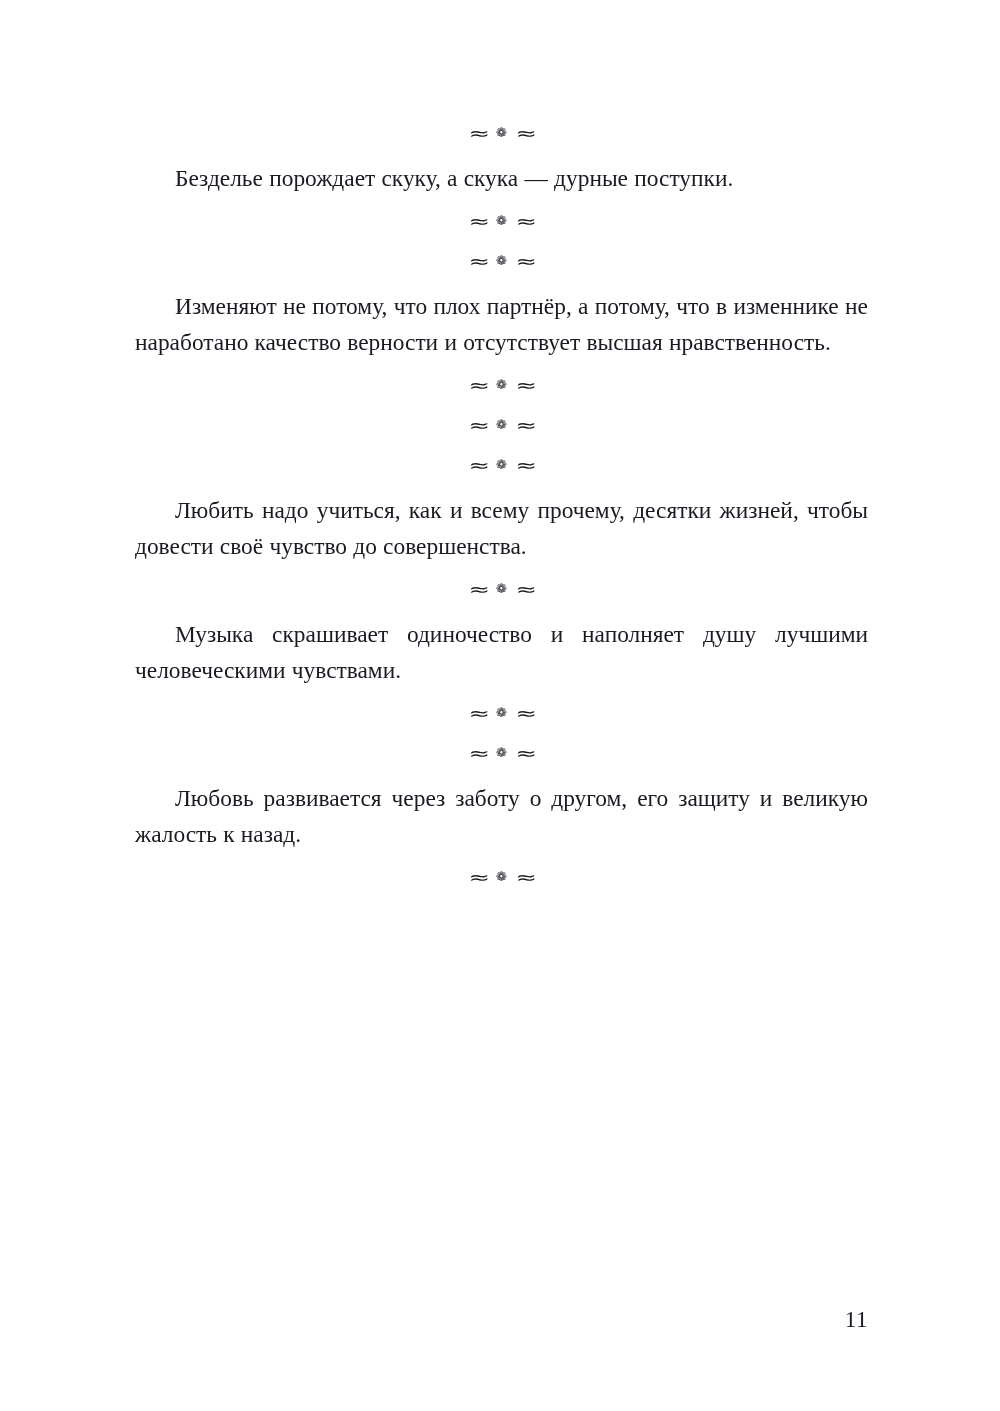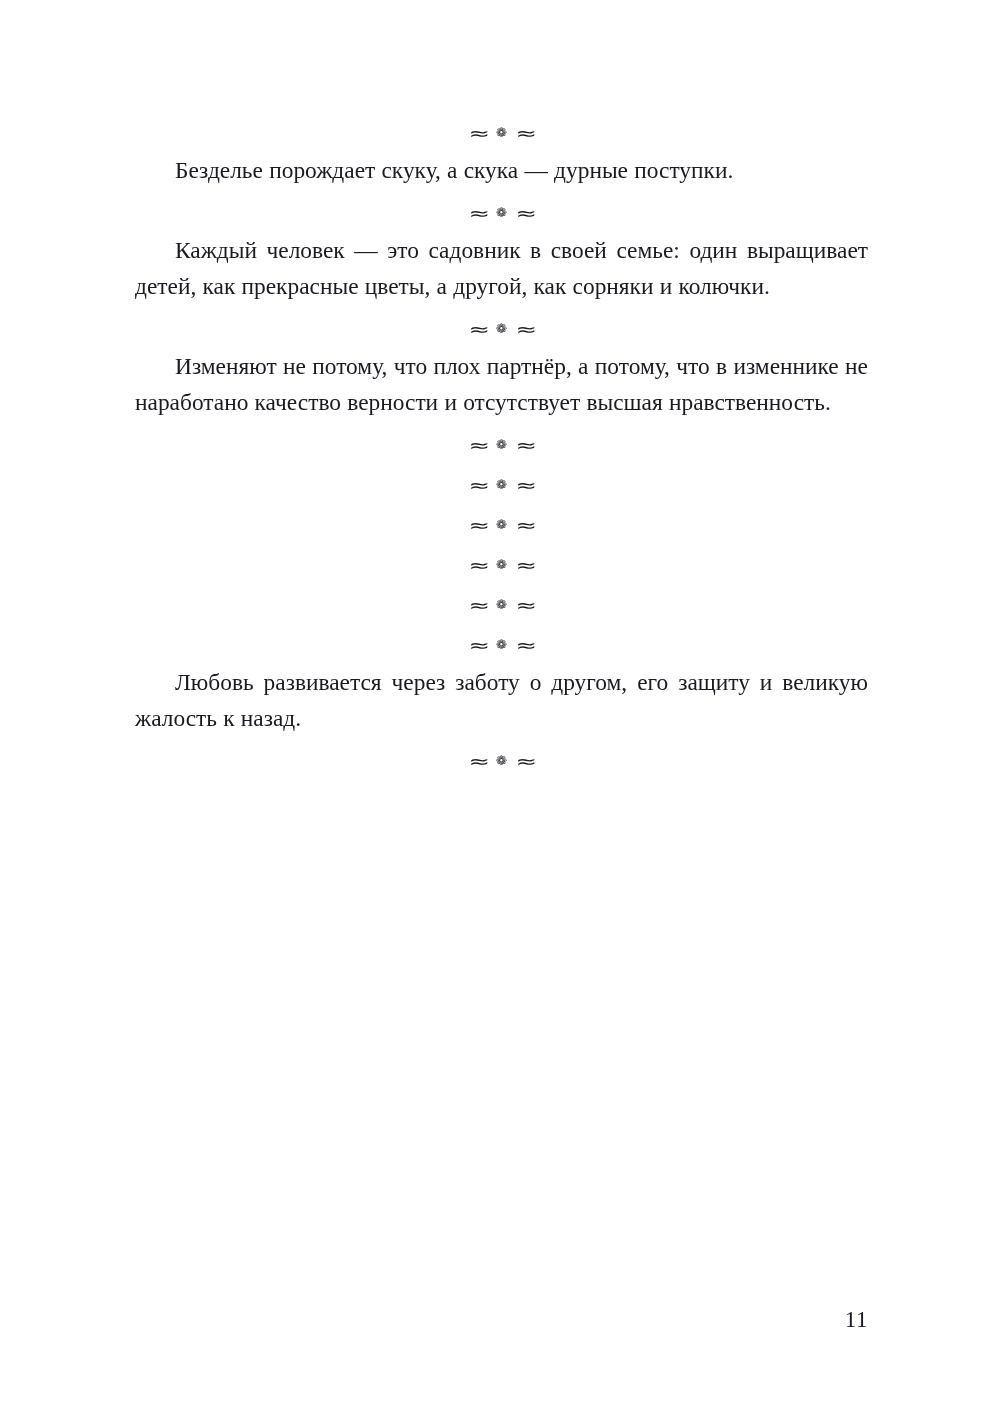--- a/index.html
+++ b/index.html
@@ -69,21 +69,21 @@
     -webkit-hyphens: manual;
     word-spacing: 0.4px;
   }
 
   
   .block {
     margin: 0;
   }
 
   .block + .block {
-    margin-top: 4px;
+    margin-top: 12px;
   }
 
   .gap-after-para {
     height: 10px;
   }
 
   
   .folio {
     position: absolute;
     right: 132px;
@@ -106,21 +106,20 @@
         <span class="floret">❁</span>
         <span class="swash">≈</span>
       </div>
       <p class="para block">Безделье порождает скуку, а скука — дурные поступки.</p>
       <div class="gap-after-para"></div>
       <div class="ornament block">
         <span class="swash">≈</span>
         <span class="floret">❁</span>
         <span class="swash">≈</span>
       </div>
-      <p class="para block">Каждый человек — это садовник в своей семье: один выращивает детей, как прекрасные цветы, а другой, как сорняки и колючки.</p>
       <div class="gap-after-para"></div>
       <div class="ornament block">
         <span class="swash">≈</span>
         <span class="floret">❁</span>
         <span class="swash">≈</span>
       </div>
       <p class="para block">Изменяют не потому, что плох партнёр, а потому, что в изменнике не наработано качество верности и отсутствует высшая нравственность.</p>
       <div class="gap-after-para"></div>
       <div class="ornament block">
         <span class="swash">≈</span>
@@ -132,26 +131,28 @@
         <span class="swash">≈</span>
         <span class="floret">❁</span>
         <span class="swash">≈</span>
       </div>
       <div class="gap-after-para"></div>
       <div class="ornament block">
         <span class="swash">≈</span>
         <span class="floret">❁</span>
         <span class="swash">≈</span>
       </div>
+      <p class="para block">Любить надо учиться, как и всему прочему, десятки жизней, чтобы довести своё чувство до совершенства.</p>
       <div class="gap-after-para"></div>
       <div class="ornament block">
         <span class="swash">≈</span>
         <span class="floret">❁</span>
         <span class="swash">≈</span>
       </div>
+      <p class="para block">Музыка скрашивает одиночество и наполняет душу лучшими человеческими чувствами.</p>
       <div class="gap-after-para"></div>
       <div class="ornament block">
         <span class="swash">≈</span>
         <span class="floret">❁</span>
         <span class="swash">≈</span>
       </div>
       <div class="gap-after-para"></div>
       <div class="ornament block">
         <span class="swash">≈</span>
         <span class="floret">❁</span>

